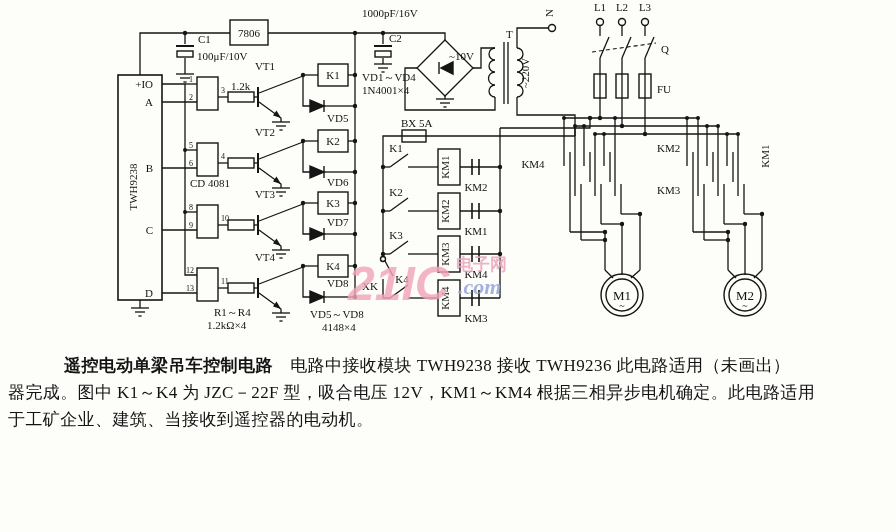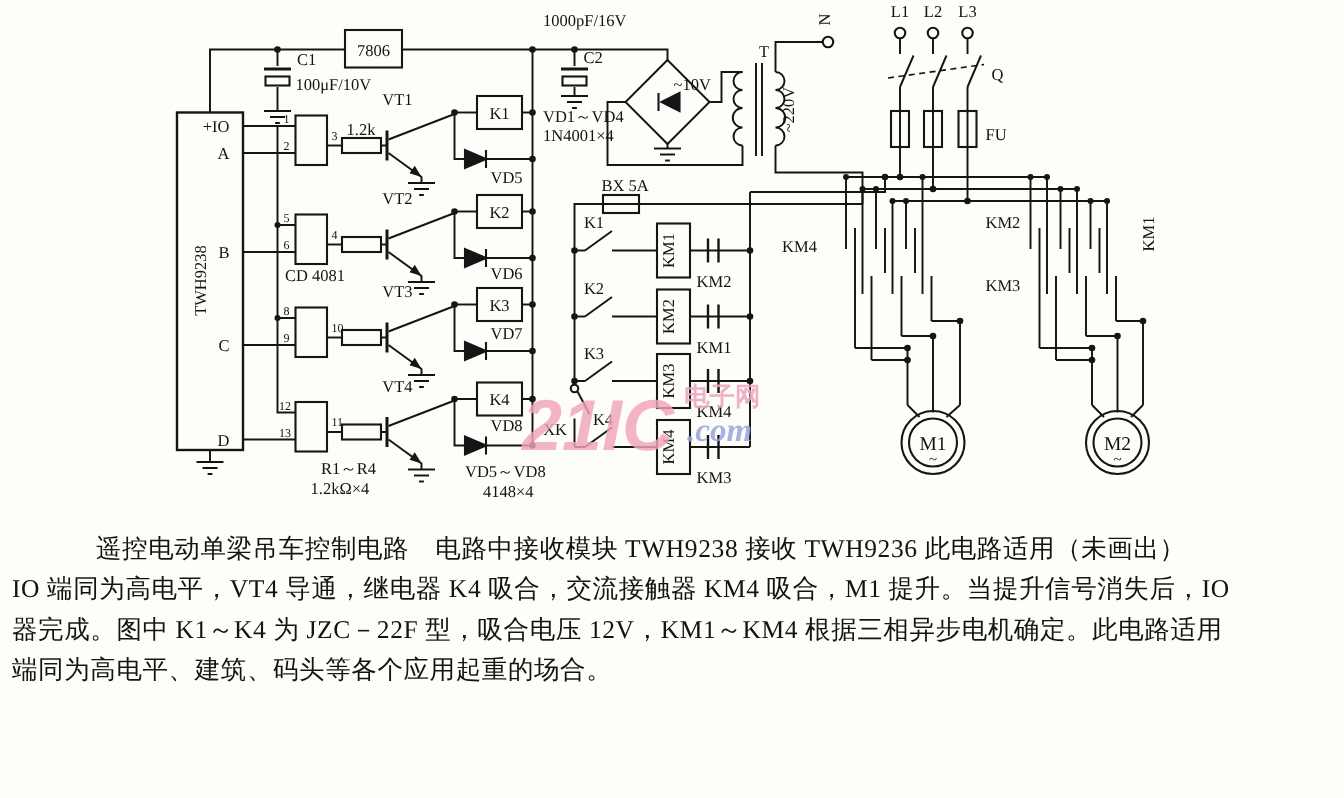--- a/index.html
+++ b/index.html
@@ -7,21 +7,21 @@
         font-family:"Liberation Serif", serif;color:#111;}
   #schem{position:absolute;left:0;top:0;}
   svg text{font-family:"Liberation Serif", serif;fill:#121212;}
   .lbl{font-size:11px;}
   .pin{font-size:8px;}
   .note{font-size:11px;}
   #desc{position:absolute;left:8px;top:352px;width:882px;font-size:17px;
         line-height:27px;letter-spacing:0.4px;color:#131313;}
   #desc .ln{white-space:nowrap;}
   #desc .first{margin-left:56px;}
-  #desc .ttl{font-weight:normal;}
+  #desc .ttl{font-weight:bold;}
   .wm-logo{font-family:"Liberation Sans", sans-serif;font-weight:bold;font-style:italic;
            fill:#f2a6b8;opacity:0.82;}
   .wm-cn{font-family:"Liberation Sans", sans-serif;font-weight:bold;fill:#eba6bd;opacity:0.85;}
   .wm-com{font-family:"Liberation Serif", serif;font-style:italic;font-weight:bold;
           fill:#97a4de;opacity:0.85;}
 </style>
 </head>
 <body>
 
 <div id="page">
@@ -438,18 +438,17 @@
     <text class="wm-logo" x="348" y="300" font-size="48">21IC</text>
     <text class="wm-cn" x="456" y="270" font-size="17">电子网</text>
     <text class="wm-com" x="458" y="294" font-size="22">.com</text>
   </g>
 </svg>
 
 <div id="desc">
   <div class="ln first">
     <span class="ttl">遥控电动单梁吊车控制电路</span><span>　电路中接收模块 TWH9238 接收 TWH9236 此电路适用（未画出）</span>
   </div>
-  <div class="ln">IO 端同为高电平，VT4 导通，继电器 K4 吸合，交流接触器 KM4 吸合，M1 提升。当提升信号消失后，IO</div>
   <div class="ln">器完成。图中 K1～K4 为 JZC－22F 型，吸合电压 12V，KM1～KM4 根据三相异步电机确定。此电路适用</div>
-  <div class="ln">端同为高电平、建筑、码头等各个应用起重的场合。</div>
+  <div class="ln">于工矿企业、建筑、当接收到遥控器的电动机。</div>
 </div>
 
 </div>
 
 </body></html>

